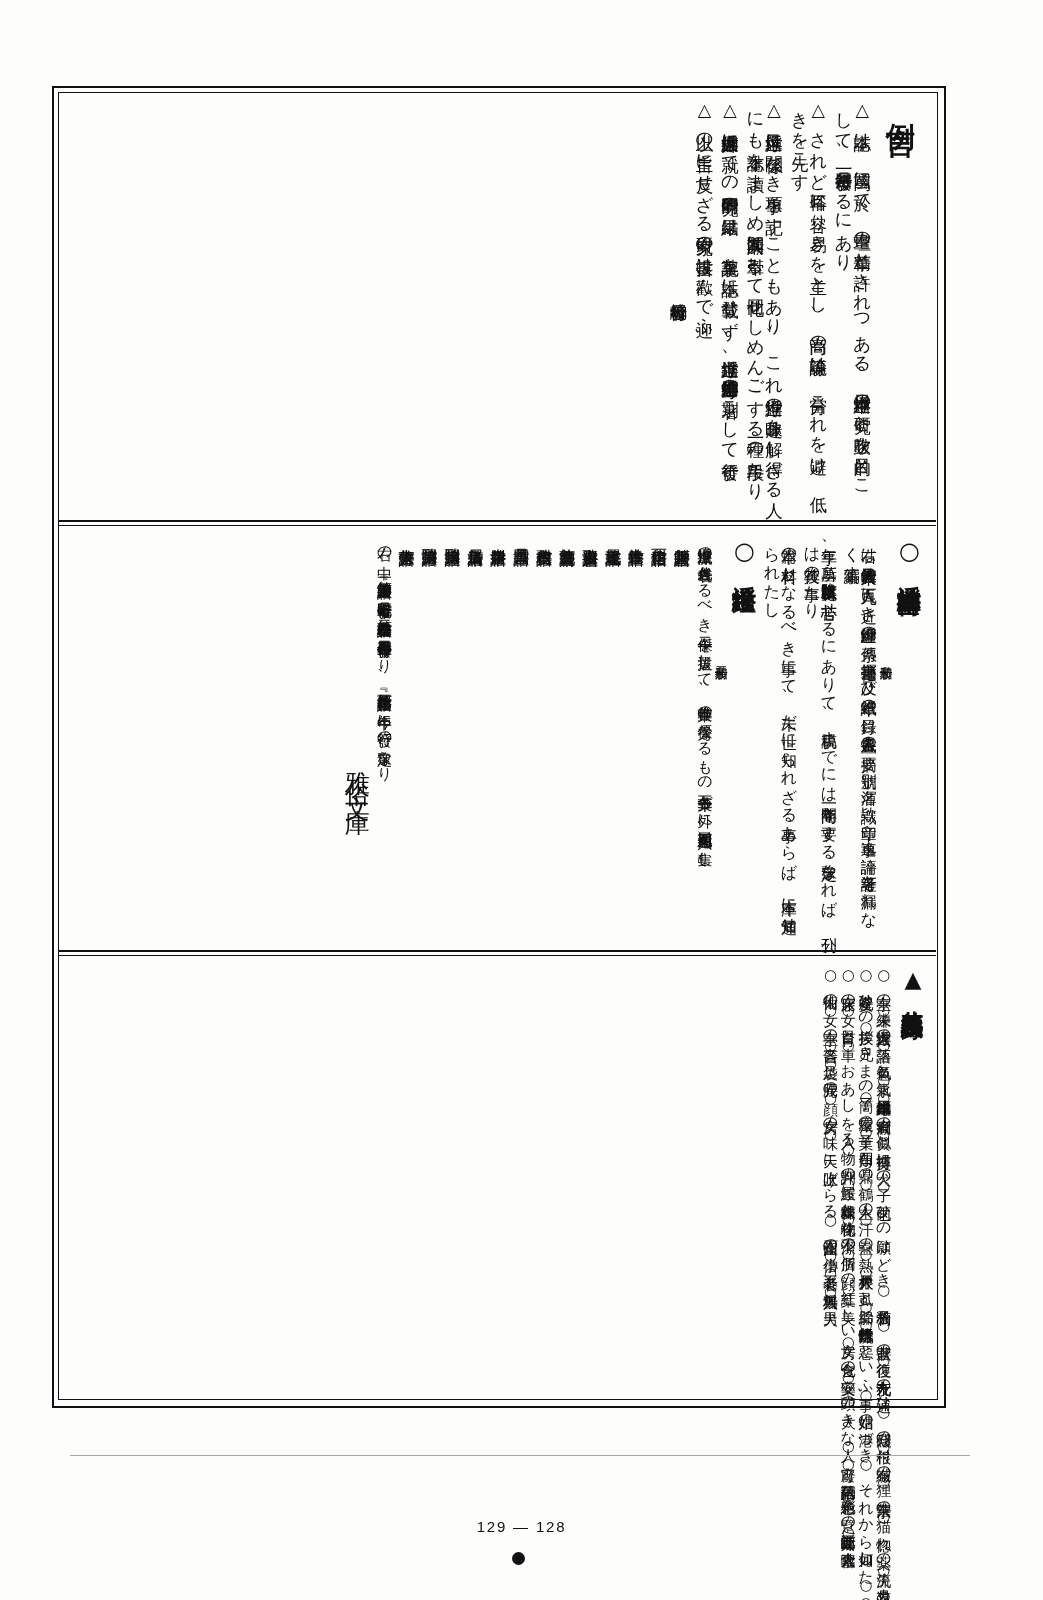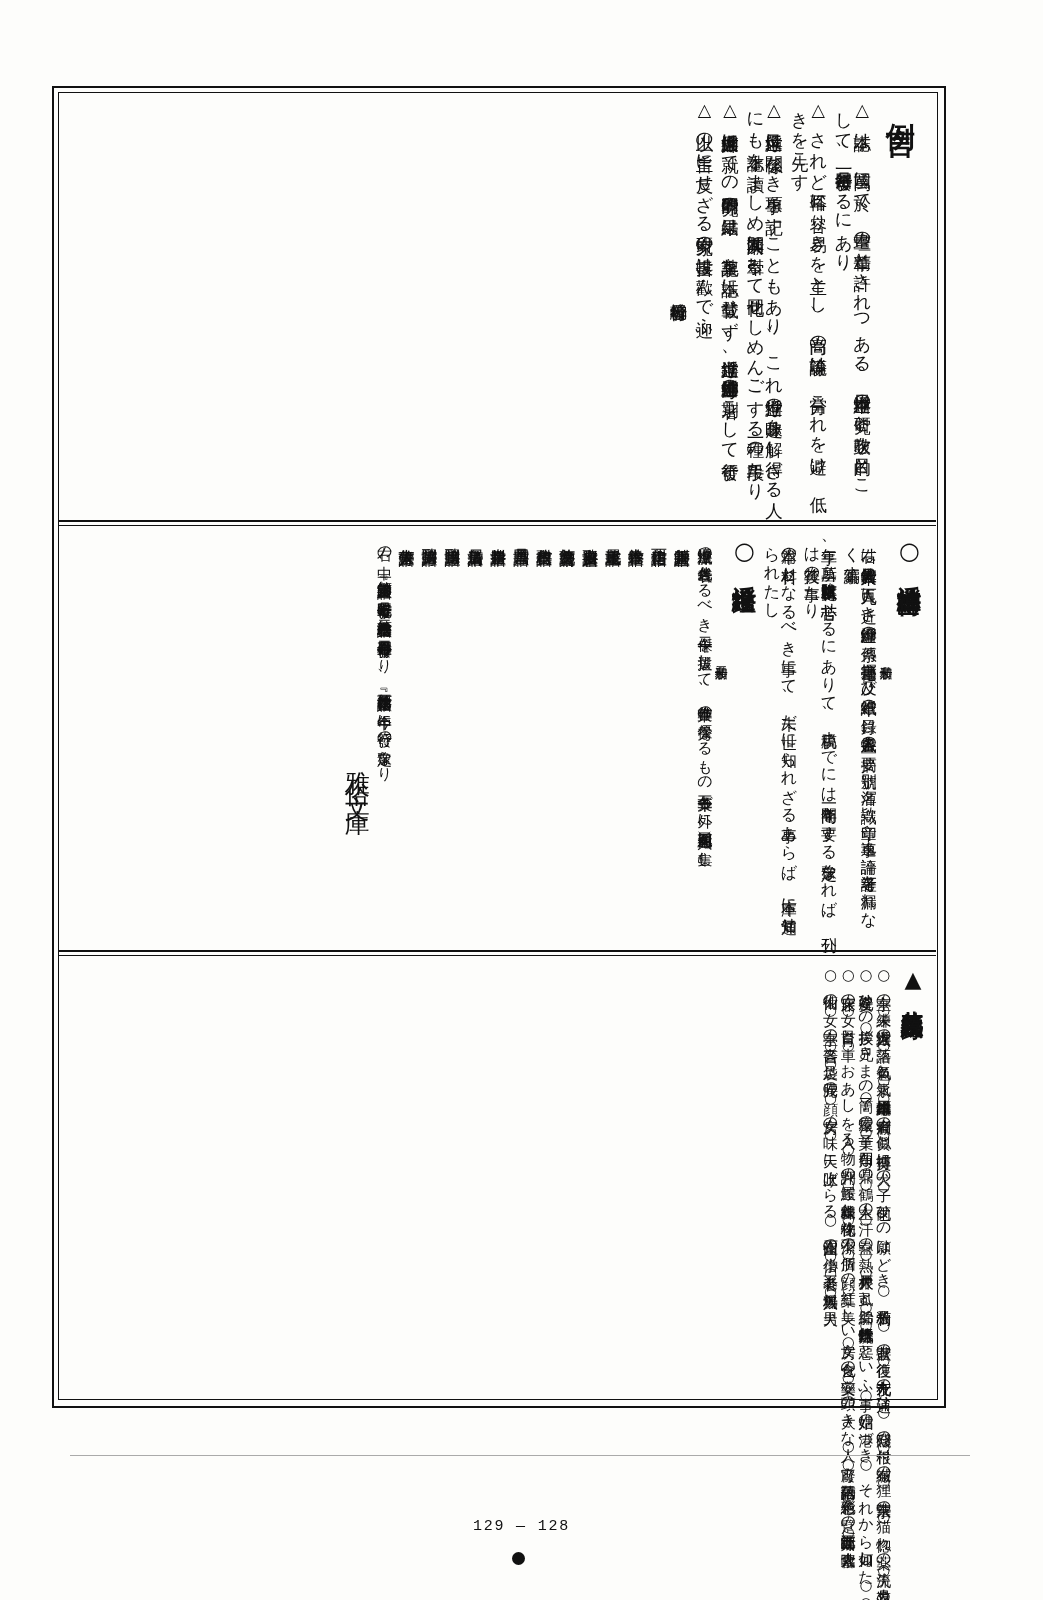--- a/index.html
+++ b/index.html
@@ -94,21 +94,21 @@
     display:flex;flex-direction:row-reverse;align-items:flex-start;
     margin-left:4px;
   }
 
   
   .footer-rule{
     position:absolute;left:70px;top:1455px;width:900px;height:1px;background:#aaa;
   }
   .pagenum{
     position:absolute;left:0;top:1518px;width:1043px;text-align:center;
-    font-size:15px;letter-spacing:0.12em;font-family:Liberation Mono, monospace;
+    font-size:15px;letter-spacing:0.12em;font-family:Liberation Sans, sans-serif;
   }
   .dot{
     position:absolute;left:512px;top:1552px;width:13px;height:13px;
     background:#111;border-radius:50%;
   }
 </style>
 </head>
 <body>
 
 <div class="page">

